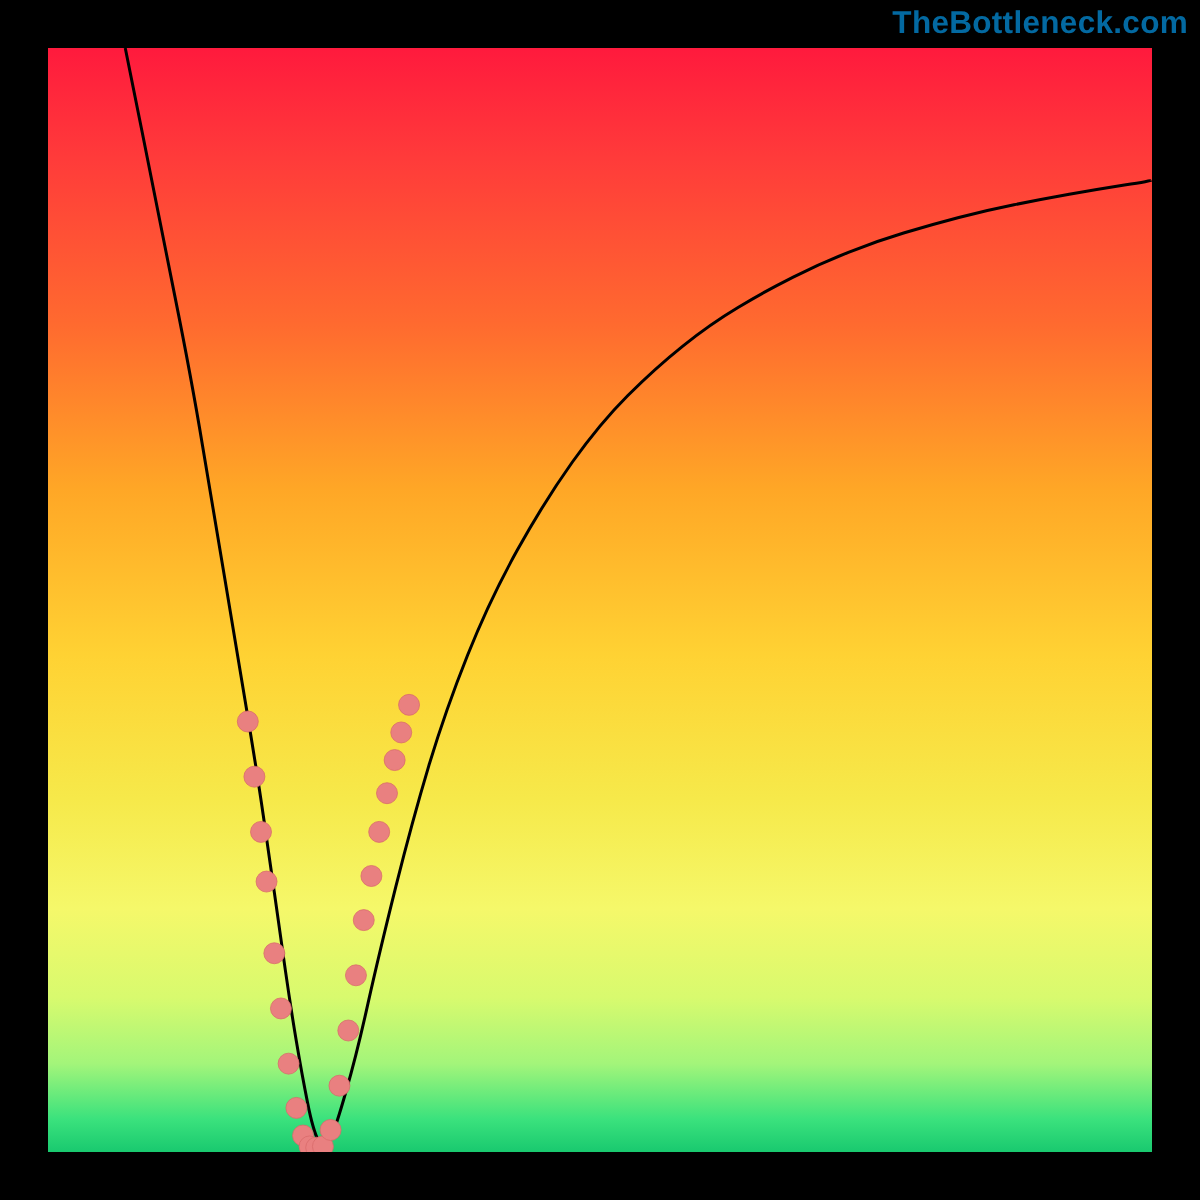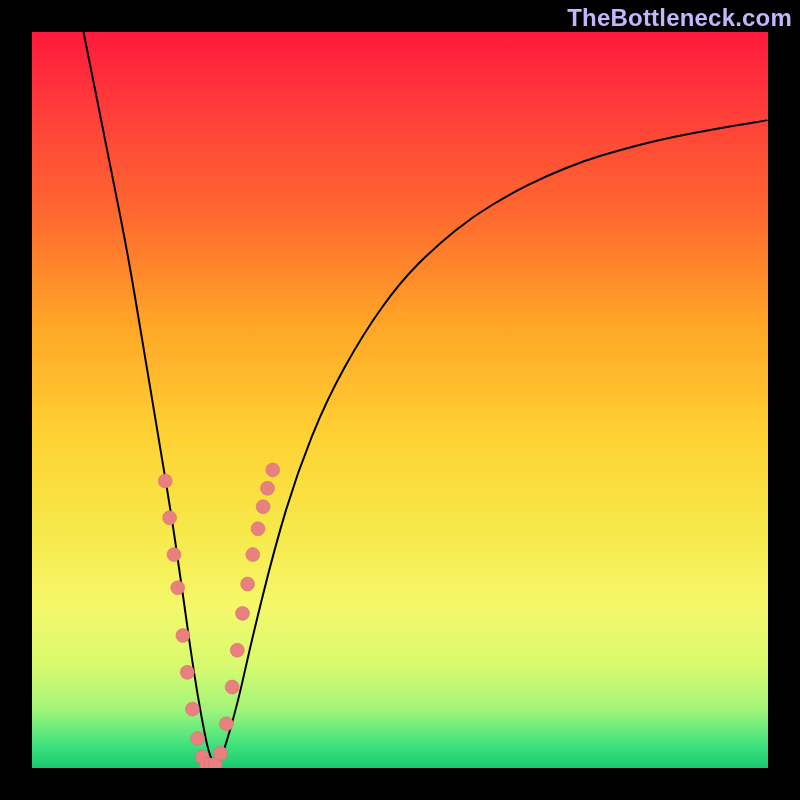--- a/index.html
+++ b/index.html
@@ -34,22 +34,22 @@
       #d8fa6e 86%,
       #a3f57a 92%,
       #3be27d 97%,
       #19c96f 100%
     );
   }
   .watermark {
     position: absolute;
     top: 4px;
     right: 8px;
-    color: #c4b5fd;
-    font-size: 24px;
+    color: #0369a1;
+    font-size: 21px;
     font-weight: 600;
     letter-spacing: 0.2px;
     user-select: none;
   }
   svg.curve {
     position: absolute;
     inset: 0;
     width: 736px;
     height: 736px;
   }

